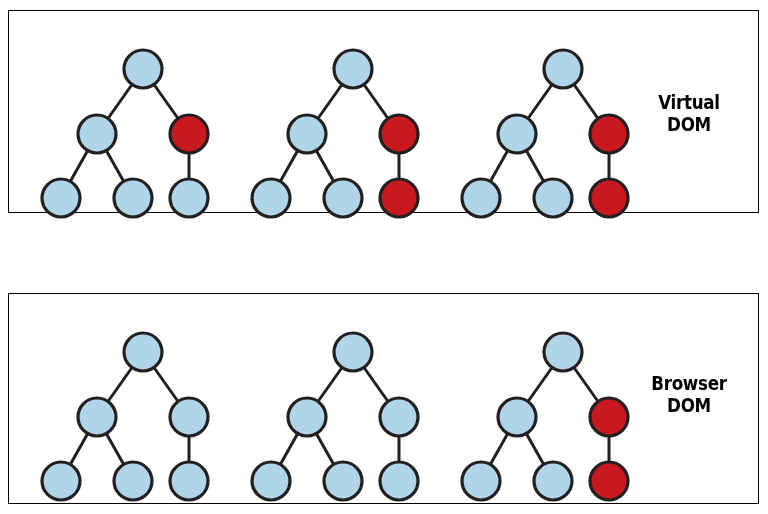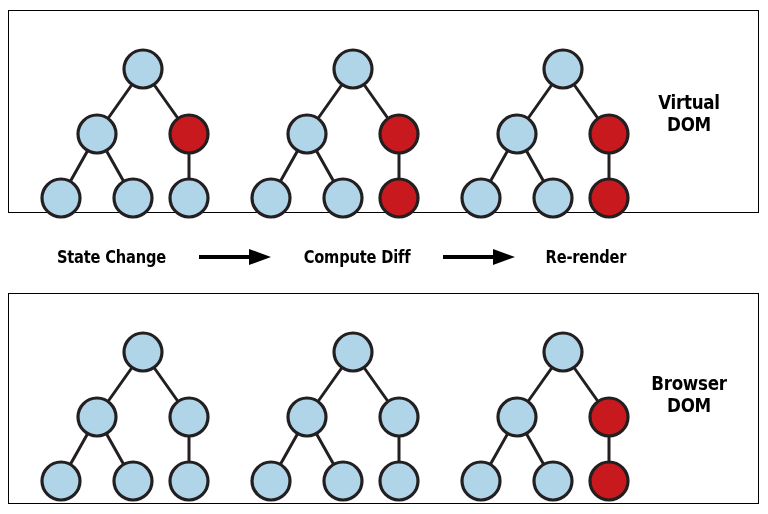--- a/index.html
+++ b/index.html
@@ -148,37 +148,20 @@
           <circle cx="66" cy="103" r="19" class="node node-blue" fill="#b0d4e8" stroke="#231f20"></circle>
           <circle cx="158" cy="103" r="19" class="node node-red" fill="#c8191f" stroke="#231f20"></circle>
           <circle cx="30" cy="167" r="19" class="node node-blue" fill="#b0d4e8" stroke="#231f20"></circle>
           <circle cx="102" cy="167" r="19" class="node node-blue" fill="#b0d4e8" stroke="#231f20"></circle>
           <circle cx="158" cy="167" r="19" class="node node-red" fill="#c8191f" stroke="#231f20"></circle>
         </svg>
       </div>
     <div class="panel-label">Virtual DOM</div>
   </div>
 
-  <div id="flow-row">
-    <span class="flow-label">State Change</span>
-    <span class="flow-arrow">
-      <svg width="72" height="18" viewBox="0 0 72 18" aria-hidden="true">
-        <line x1="0" y1="9" x2="54" y2="9" stroke="#000000" stroke-width="4"></line>
-        <polygon points="50,1 72,9 50,17" fill="#000000"></polygon>
-      </svg>
-    </span>
-    <span class="flow-label">Compute Diff</span>
-    <span class="flow-arrow">
-      <svg width="72" height="18" viewBox="0 0 72 18" aria-hidden="true">
-        <line x1="0" y1="9" x2="54" y2="9" stroke="#000000" stroke-width="4"></line>
-        <polygon points="50,1 72,9 50,17" fill="#000000"></polygon>
-      </svg>
-    </span>
-    <span class="flow-label">Re-render</span>
-  </div>
 
   <div class="panel" id="panel-browser-dom">
     <div class="tree-host">
         <svg class="tree-svg" width="200" height="200" viewBox="0 0 200 200" style="left: 22px; top: 20px;">
           <line x1="112" y1="38" x2="66" y2="103" class="edge"></line>
           <line x1="112" y1="38" x2="158" y2="103" class="edge"></line>
           <line x1="66" y1="103" x2="30" y2="167" class="edge"></line>
           <line x1="66" y1="103" x2="102" y2="167" class="edge"></line>
           <line x1="158" y1="103" x2="158" y2="167" class="edge"></line>
           <circle cx="112" cy="38" r="19" class="node node-blue" fill="#b0d4e8" stroke="#231f20"></circle>

